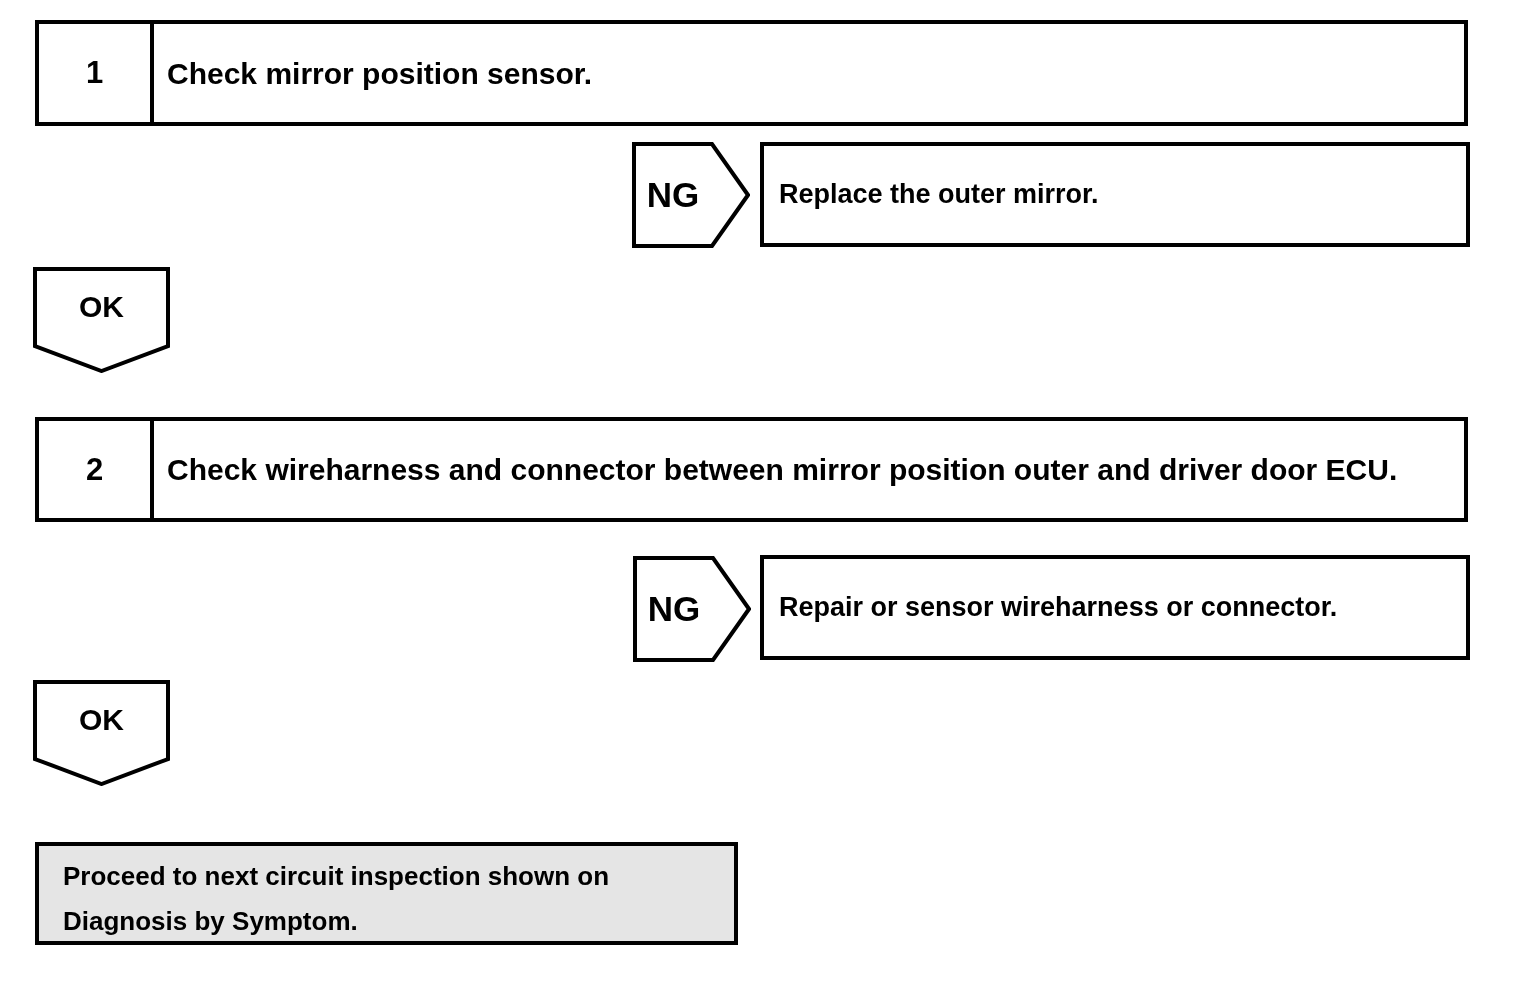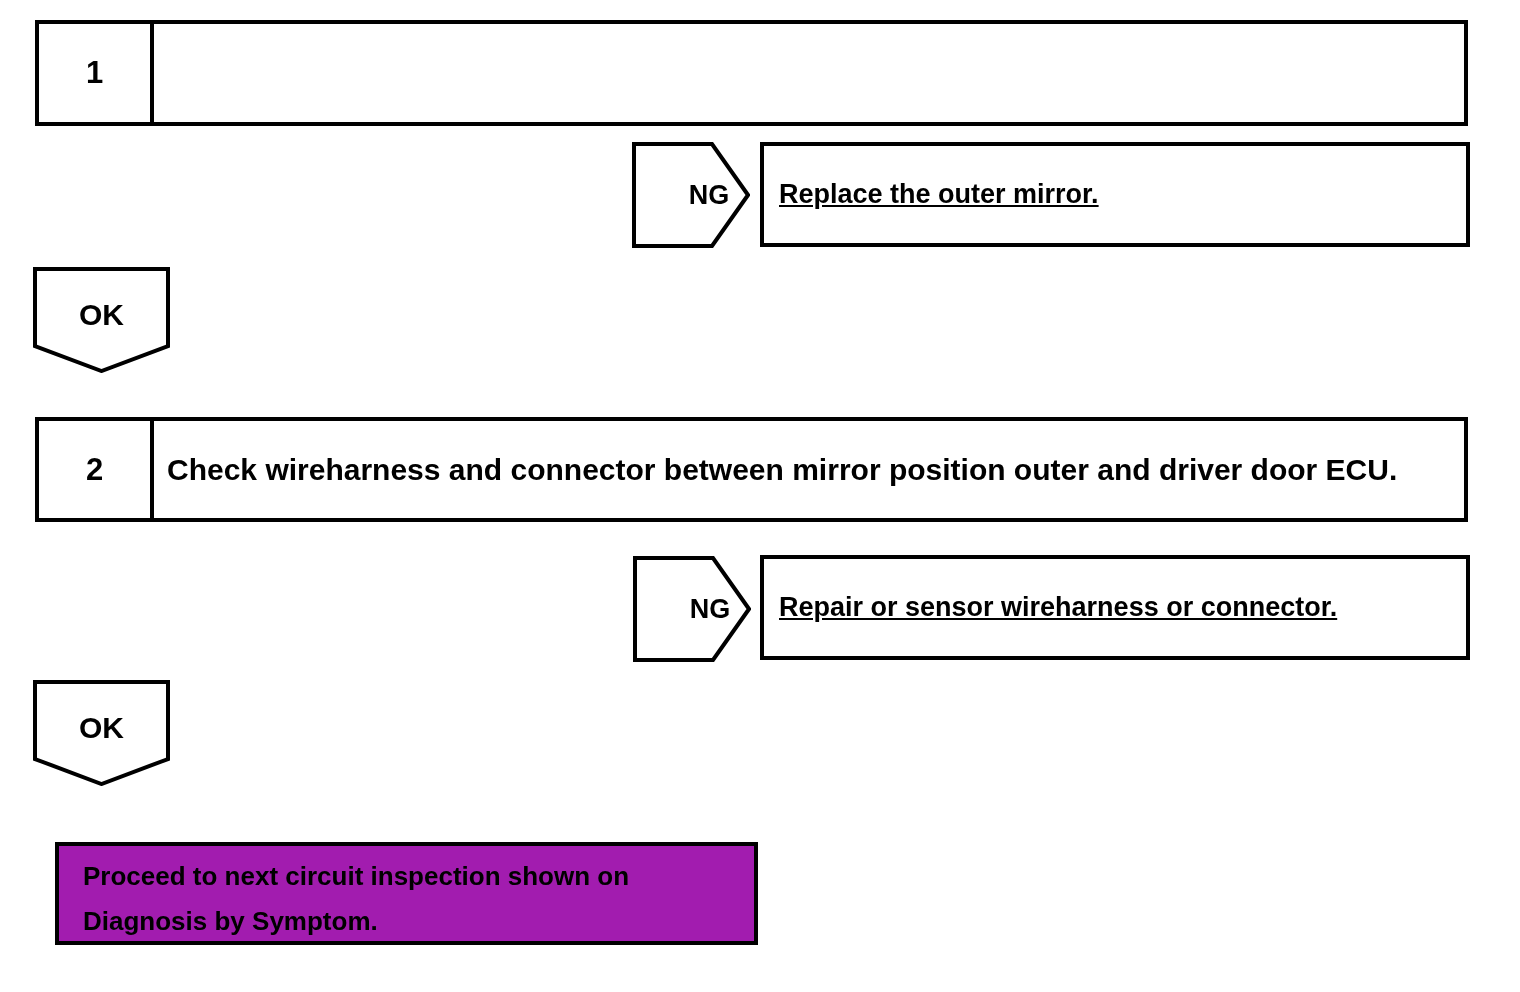--- a/index.html
+++ b/index.html
@@ -55,80 +55,78 @@
   .ng-chevron svg { position: absolute; left: 0; top: 0; }
   .ng-label {
     position: absolute;
     left: 0;
     top: 0;
     width: 82px;
     height: 106px;
     display: flex;
     align-items: center;
     justify-content: center;
-    font-size: 27px;
-    padding-left: 36px;
+    font-size: 35px;
   }
   
   .result-box {
     position: absolute;
     left: 760px;
     width: 710px;
     height: 105px;
     border: 4px solid #000;
     box-sizing: border-box;
     display: flex;
     align-items: center;
     padding-left: 15px;
     font-size: 27px;
     background: #fff;
-    text-decoration: underline;
   }
   
   .ok-pentagon {
     position: absolute;
     left: 33px;
     width: 137px;
     height: 106px;
   }
   .ok-pentagon svg { position: absolute; left: 0; top: 0; }
   .ok-label {
     position: absolute;
     left: 0;
-    top: 8px;
+    top: 0;
     width: 137px;
     height: 80px;
     display: flex;
     align-items: center;
     justify-content: center;
     font-size: 30px;
   }
   
   .final-box {
     position: absolute;
     left: 35px;
     top: 842px;
     width: 703px;
     height: 103px;
     border: 4px solid #000;
     box-sizing: border-box;
     padding: 8px 6px 0 24px;
     font-size: 26px;
     line-height: 45px;
-    background: #a21caf;
-    margin-left: 20px;
+    background: #e5e5e5;
   }
 </style>
 </head>
 <body>
 
 <div class="canvas">
 
   <div class="step-box" style="top:20px">
     <div class="step-num">1</div>
+    <div class="step-instruction">Check mirror position sensor.</div>
   </div>
 
   <div class="ng-chevron" style="left:632px; top:142px">
     <svg width="118" height="106" viewBox="0 0 118 106">
       <polygon points="2,2 80,2 116,53 80,104 2,104" fill="#ffffff" stroke="#000000" stroke-width="4" stroke-linejoin="miter"></polygon>
     </svg>
     <div class="ng-label">NG</div>
   </div>
 
   <div class="result-box" style="top:142px">

